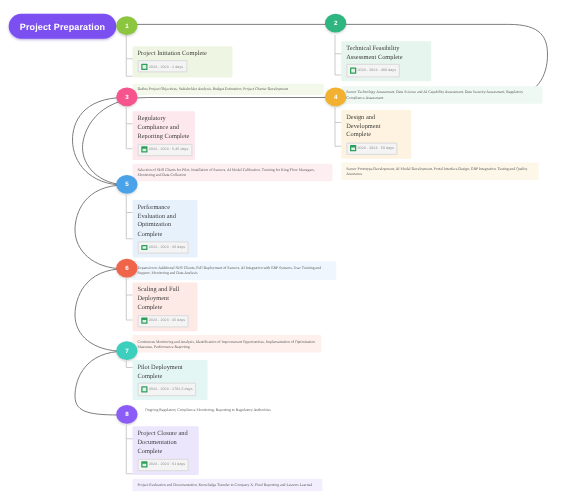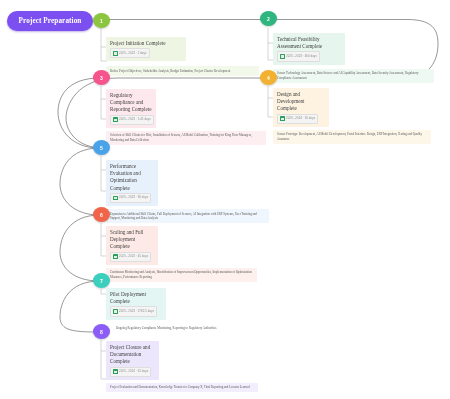--- a/index.html
+++ b/index.html
@@ -4,21 +4,21 @@
 <style>
   html,body{margin:0;padding:0;background:#ffffff;}
   body{width:450px;height:399px;position:relative;overflow:hidden;
        font-family:"Liberation Serif",serif;color:#4a4a4a;}
   #canvas{position:absolute;inset:0;width:450px;height:399px;}
   svg.links{position:absolute;left:0;top:0;width:450px;height:399px;pointer-events:none;}
 
   .root-pill{position:absolute;left:7px;top:11px;width:86px;height:20px;
     border-radius:11px;background:#7c4ff0;color:#ffffff;
     display:flex;align-items:center;justify-content:center;
-    font-family:Liberation Serif, serif;font-weight:bold;font-size:7.2px;
+    font-family:Liberation Sans, sans-serif;font-weight:bold;font-size:7.2px;
     letter-spacing:.1px;box-shadow:0 1px 2px rgba(80,40,180,.35);}
 
   .node{position:absolute;}
   .dot{position:absolute;width:17px;height:15px;border-radius:50%;
     display:flex;align-items:center;justify-content:center;
     color:#fff;font-size:5px;font-weight:bold;font-family:"Liberation Sans",sans-serif;
     box-shadow:0 1px 2px rgba(0,0,0,.18);}
 
   .card{position:absolute;}
   .title-box{border-radius:1px;padding:3px 4px 3px 4px;

